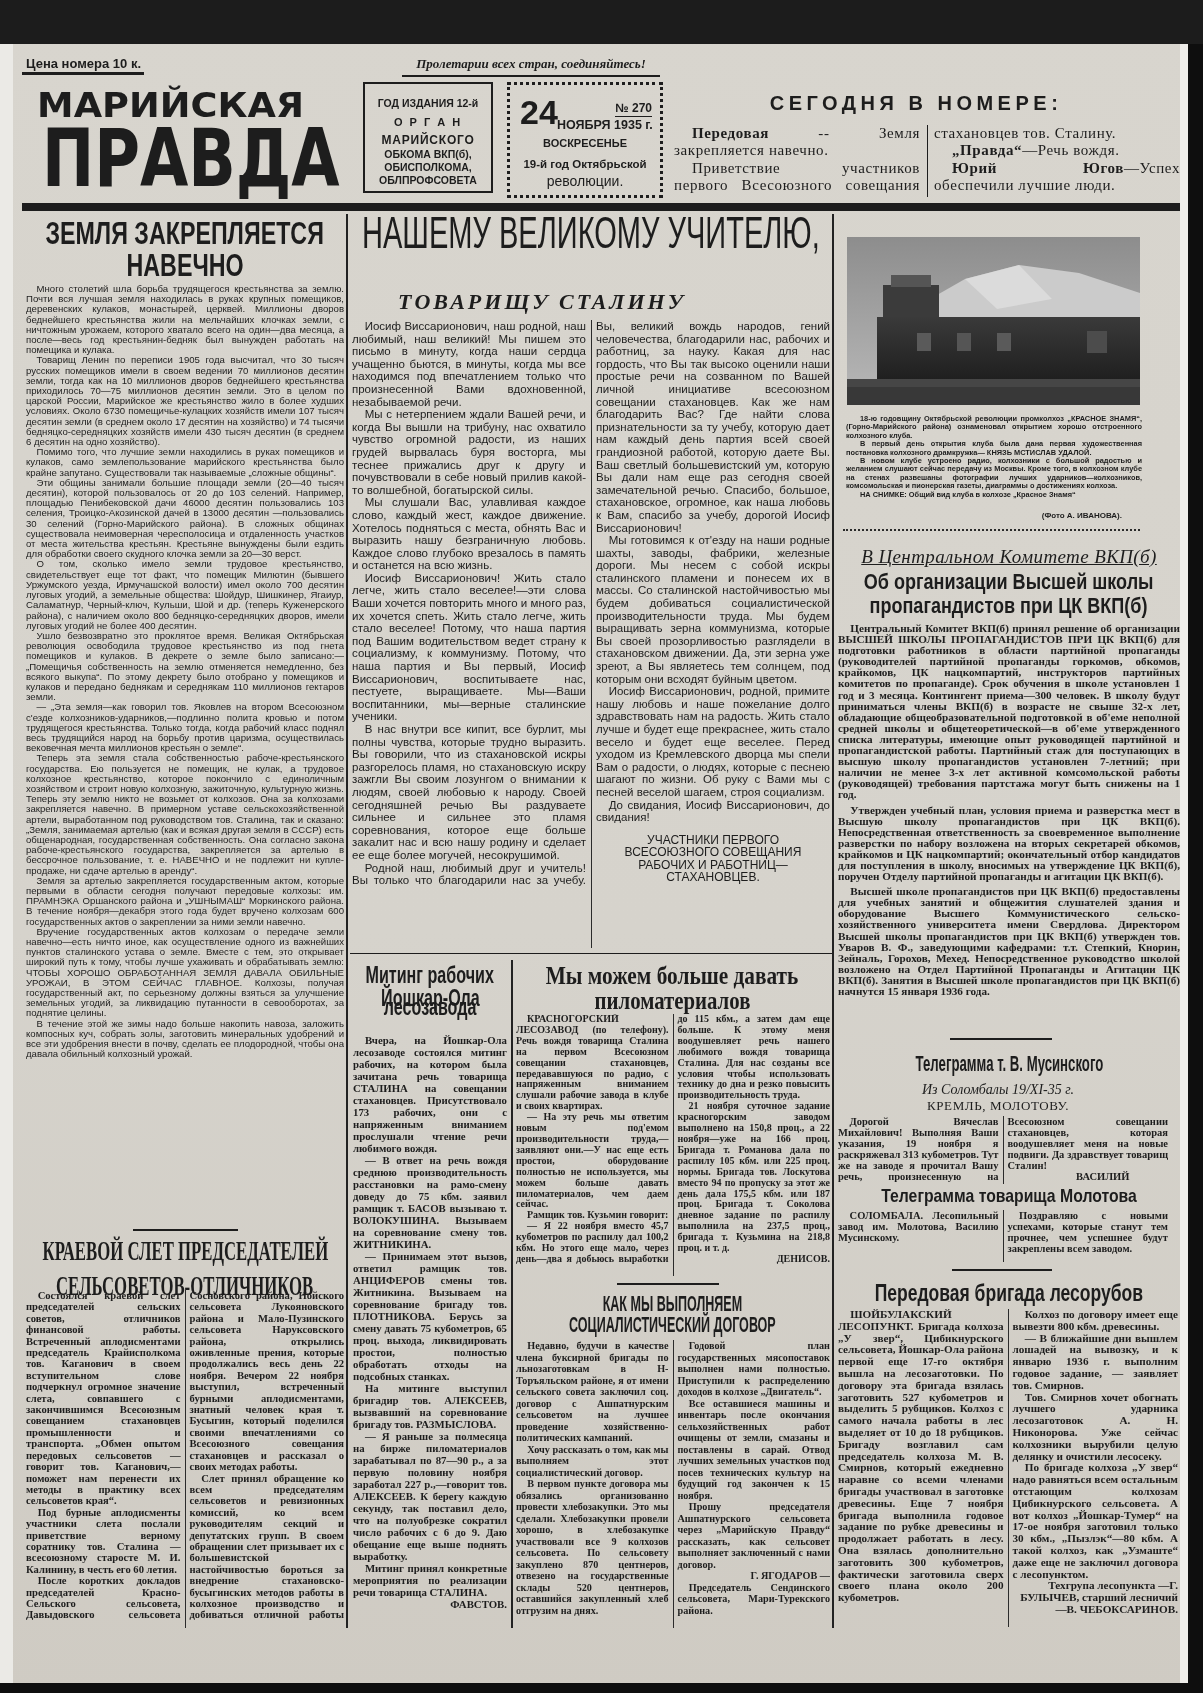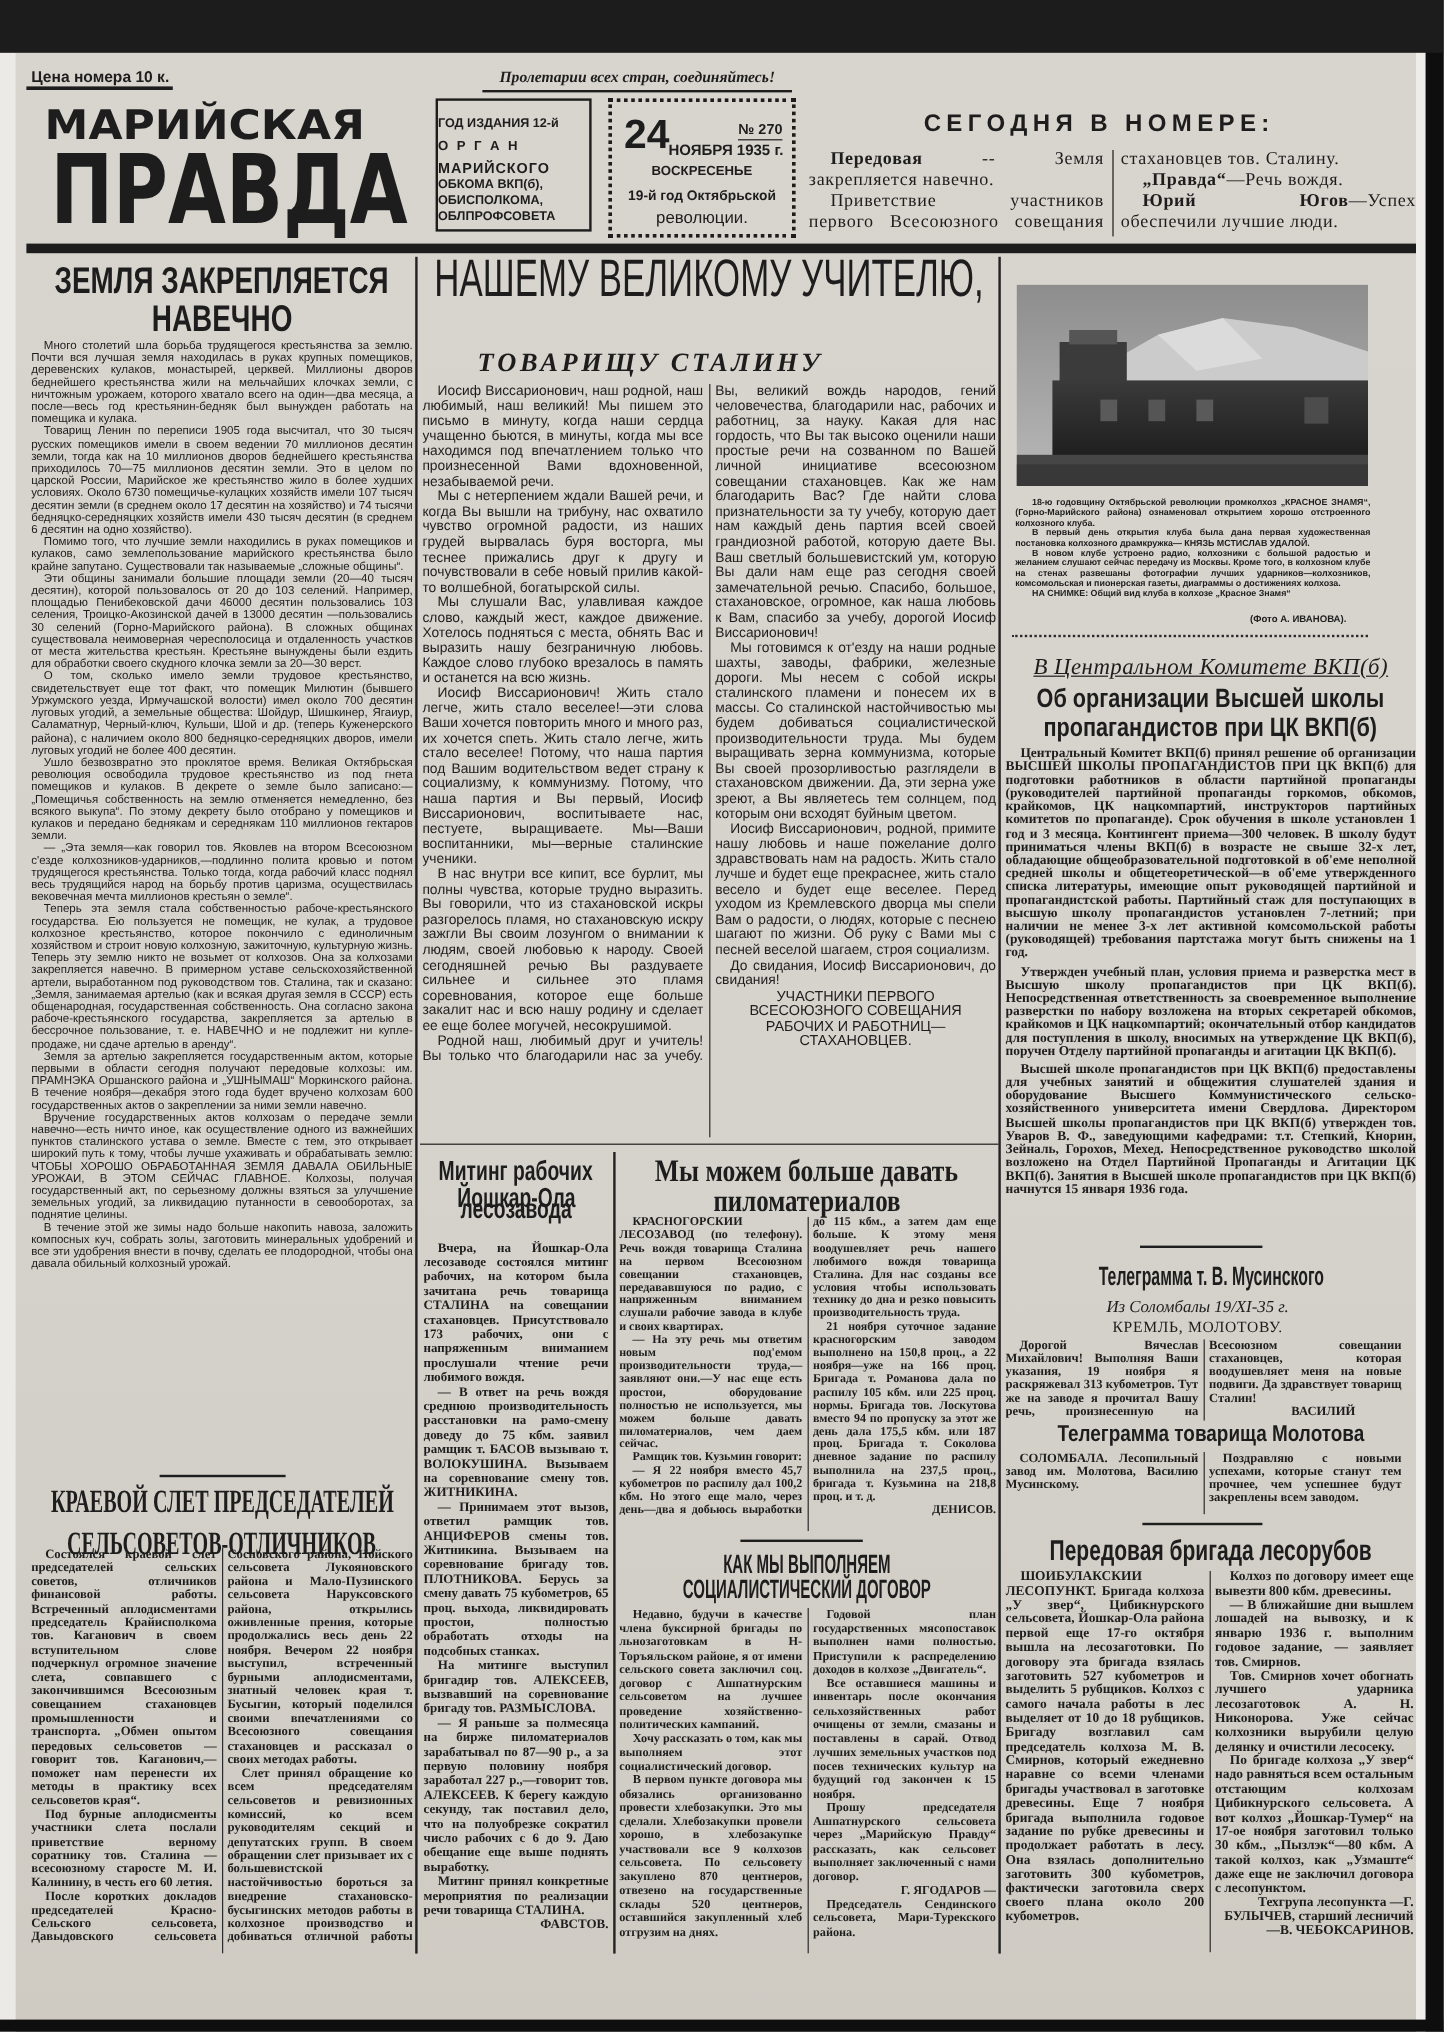--- a/index.html
+++ b/index.html
@@ -18,29 +18,29 @@
 .serifb{font-family:"Liberation Serif",serif;font-weight:bold}
 .body p.sig{text-align:right;text-indent:0;break-inside:avoid}
 .rule{position:absolute;background:#1d1d1d}
 .vr{position:absolute;width:1.5px;background:#222}
 .frame-top{left:0;top:0;width:1203px;height:44px;background:#1c1c1c}
 .frame-left{left:0;top:44px;width:13px;height:1649px;background:#ebeae6}
 .frame-rstrip{left:1180px;top:0;width:8px;height:1693px;background:#eeede9}
 .frame-right{left:1188px;top:0;width:15px;height:1693px;background:#0e0e0e}
 .frame-bottom{left:0;top:1683px;width:1203px;height:10px;background:#0e0e0e}
 .organ-box{left:363px;top:82px;width:130px;height:111px;border:2.5px solid #1d1d1d}
-.organ-box div{position:absolute;left:0;right:0;text-align:left;font-weight:bold;white-space:nowrap}
+.organ-box div{position:absolute;left:0;right:0;text-align:center;font-weight:bold;white-space:nowrap}
 .date-box{left:507px;top:82px;width:156px;height:116px;border:3px dotted #1d1d1d}
 .date-box div{position:absolute;white-space:nowrap;font-weight:bold}
 .contents{left:674px;top:125px;width:506px;height:72px;column-count:2;column-gap:14px;column-rule:1px solid #1d1d1d;
   font-family:"Liberation Serif",serif;font-size:15px;line-height:17.4px;letter-spacing:.6px;text-align:justify}
 .contents p{text-indent:18px}
 .caption{font-family:"Liberation Sans",sans-serif;font-weight:bold;font-size:7.4px;line-height:8.4px}
 .caption p{text-indent:14px}
-.stalin-sig{text-align:center;font-size:12px;line-height:12.5px;break-inside:avoid;text-indent:0}
+.stalin-sig{text-align:center;margin-top:10px;font-size:12px;line-height:12.5px;break-inside:avoid;text-indent:0}
 .stalin-sig span{display:block}
 </style>
 </head>
 <body>
 
 <div class="page">
 
   <div class="a frame-left"></div>
   <div class="a frame-rstrip"></div>
   <div class="a frame-right"></div>

